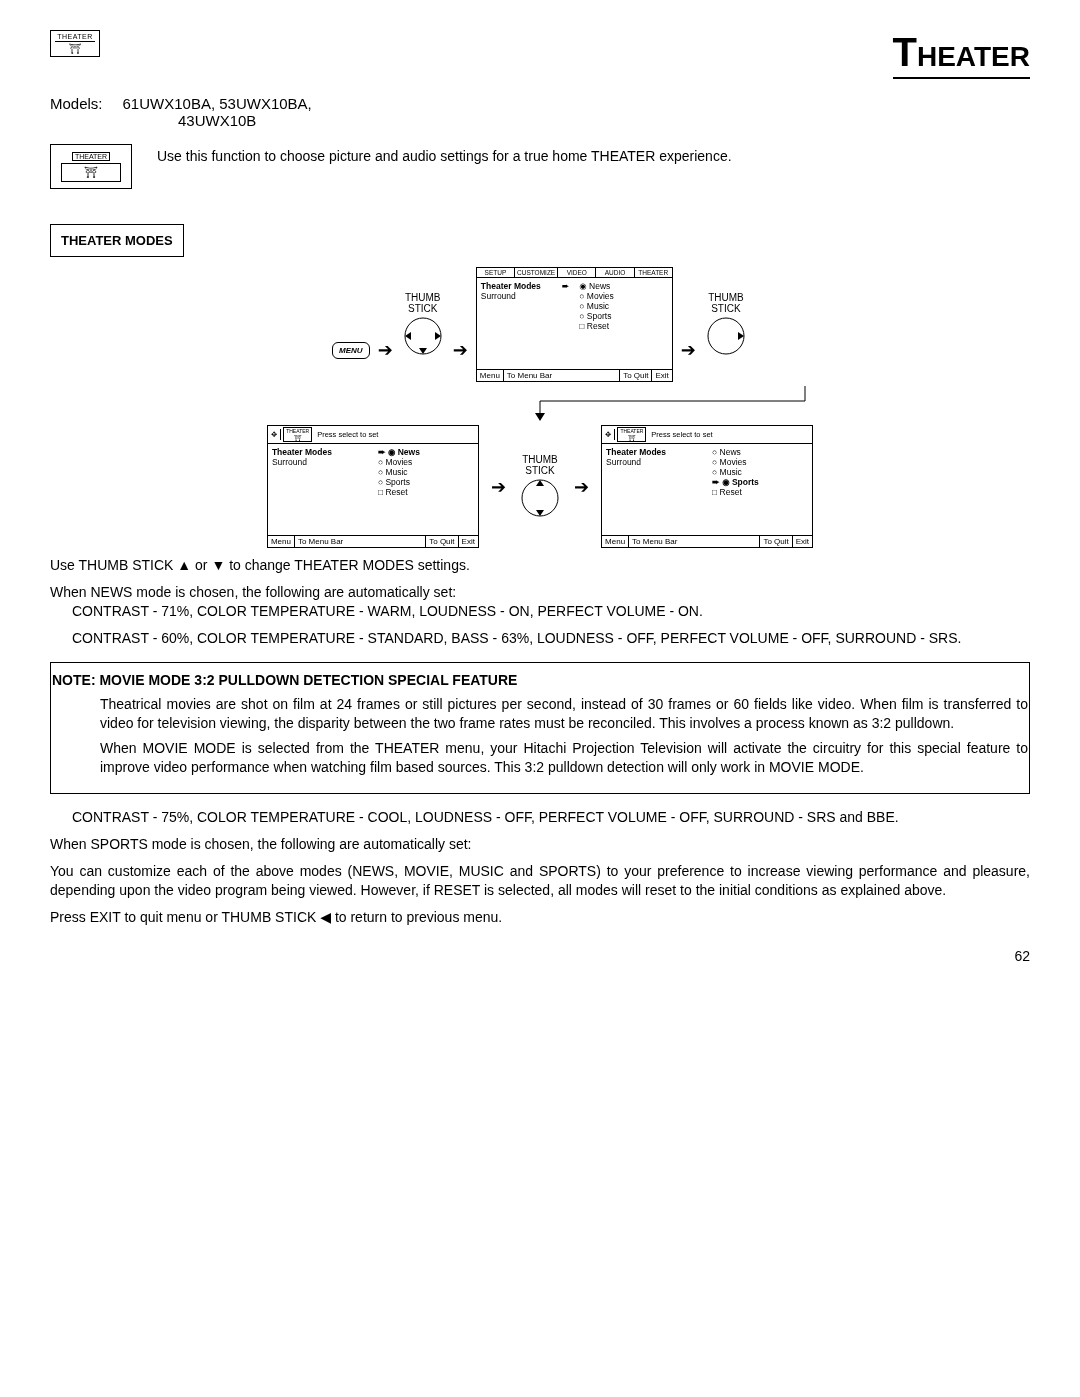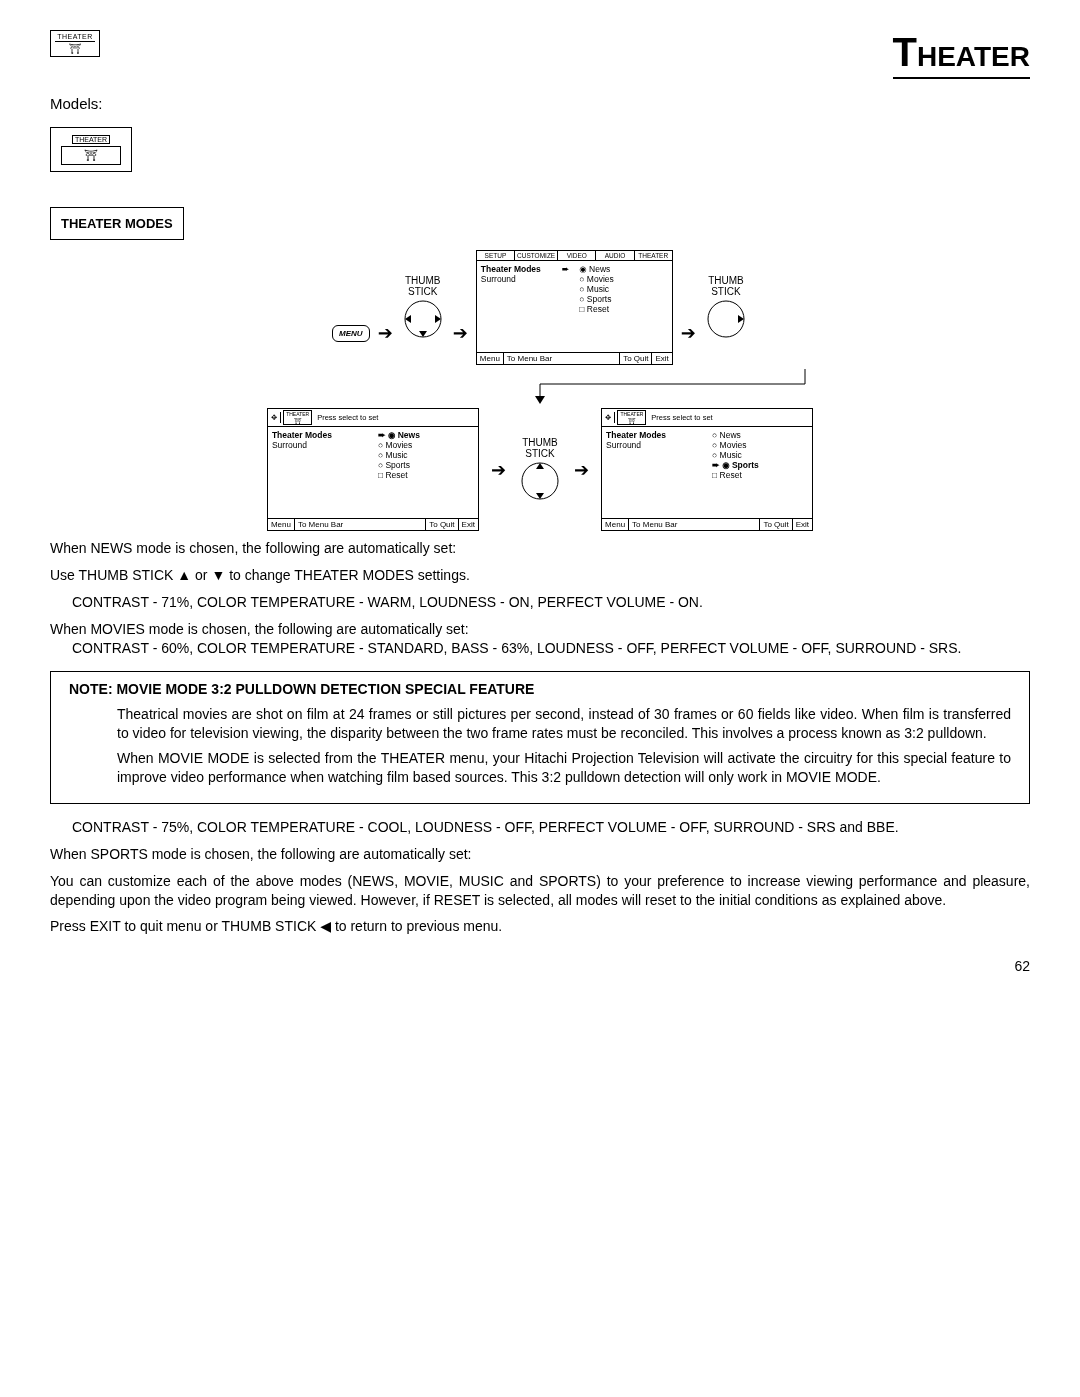--- a/index.html
+++ b/index.html
@@ -53,21 +53,21 @@
   }
   .menu-screen .ms-footer > div { border-right:1px solid #000; padding:1px 3px;}
   .menu-screen .ms-footer > div:last-child { border-right:none;}
   .thumb-label { font-size:10px; text-align:center; line-height:1.1;}
   .menu-btn {
     border:1px solid #000; border-radius:6px; padding:3px 6px; font-size:8px;
     font-style:italic; font-weight:bold; display:inline-block;
   }
   .body-text p { margin:8px 0; line-height:1.35; font-size:14px;}
   .body-text .indent { padding-left:22px;}
-  .note-box { border:1.5px solid #000; padding:8px 18px; margin:14px 0; font-size:13.5px; line-height:1.35;}
+  .note-box { border:1.5px solid #000; padding:8px 1px; margin:14px 0; font-size:13.5px; line-height:1.35;}
   .note-box p { margin:6px 0;}
   .justify { text-align:justify;}
   .page-num { text-align:right; margin-top:22px; font-size:14px;}
   .radio::before { content:"○ "; }
   .radio.sel::before { content:"◉ "; }
   .square::before { content:"□ "; }
   .arrow-r::before { content:"➨ "; font-size:9px;}
   .bold { font-weight:bold;}
   .sub-screen-header {
     display:flex; align-items:center; border-bottom:1px solid #000; font-size:7.5px;
@@ -82,27 +82,32 @@
 <div class="top-row">
   <div class="logo-badge">
     <div class="lb-top">THEATER</div>
     <div class="lb-bot">⛩</div>
   </div>
   <div class="title-theater">Theater</div>
 </div>
 
 <div class="models-row">
   <div>Models:</div>
+  <div>
+    <div>61UWX10BA, 53UWX10BA,</div>
+    <div>43UWX10B</div>
+  </div>
 </div>
 
 <div class="intro-row">
   <div class="icon-box">
     <div class="ib-top">THEATER</div>
     <div class="ib-bot">⛩</div>
   </div>
+  <div style="flex:1; padding-top:4px;">Use this function to choose picture and audio settings for a true home THEATER experience.</div>
 </div>
 
 <div class="modes-row">
   <div class="modes-label">THEATER MODES</div>
 </div>
 
 <div class="diagram-area">
 
   <div style="display:flex; align-items:center; justify-content:center; gap:8px;">
     <div style="text-align:center;">
@@ -251,26 +256,25 @@
         <div style="flex:1;">To Menu Bar</div>
         <div>To Quit</div>
         <div>Exit</div>
       </div>
     </div>
   </div>
 
 </div>
 
 <div class="body-text">
+  <p>Use THUMB STICK ▲ or ▼ to change THEATER MODES settings.</p>
+
   <p style="margin-bottom:0;">When NEWS mode is chosen, the following are automatically set:</p>
-
-  <p>Use THUMB STICK ▲ or ▼ to change THEATER MODES settings.</p>
   <p class="indent" style="margin-top:0;">CONTRAST - 71%, COLOR TEMPERATURE - WARM, LOUDNESS - ON, PERFECT VOLUME - ON.</p>
 
-  <p style="margin-bottom:0;">When MOVIES mode is chosen, the following are automatically set:</p>
   <p class="indent" style="margin-top:0;">CONTRAST - 60%, COLOR TEMPERATURE - STANDARD, BASS - 63%, LOUDNESS - OFF, PERFECT VOLUME - OFF, SURROUND - SRS.</p>
 
   <div class="note-box">
     <p style="margin-top:0;"><span class="bold">NOTE:</span>
        <span class="bold">MOVIE MODE 3:2 PULLDOWN DETECTION SPECIAL FEATURE</span></p>
     <p style="margin-left:48px;" class="justify">Theatrical movies are shot on film at 24 frames or still pictures per second, instead of 30 frames or 60 fields like video.  When film is transferred to video for television viewing, the disparity between the two frame rates must be reconciled.  This involves a process known as 3:2 pulldown.</p>
     <p style="margin-left:48px; margin-bottom:8px;" class="justify">When MOVIE MODE is selected from the THEATER menu, your Hitachi Projection Television will activate the circuitry for this special feature to improve video performance when watching film based sources.  This 3:2 pulldown detection will only work in MOVIE MODE.</p>
   </div>
 
   <p class="indent" style="margin-top:0;">CONTRAST - 75%, COLOR TEMPERATURE - COOL, LOUDNESS - OFF, PERFECT VOLUME - OFF, SURROUND - SRS and BBE.</p>

